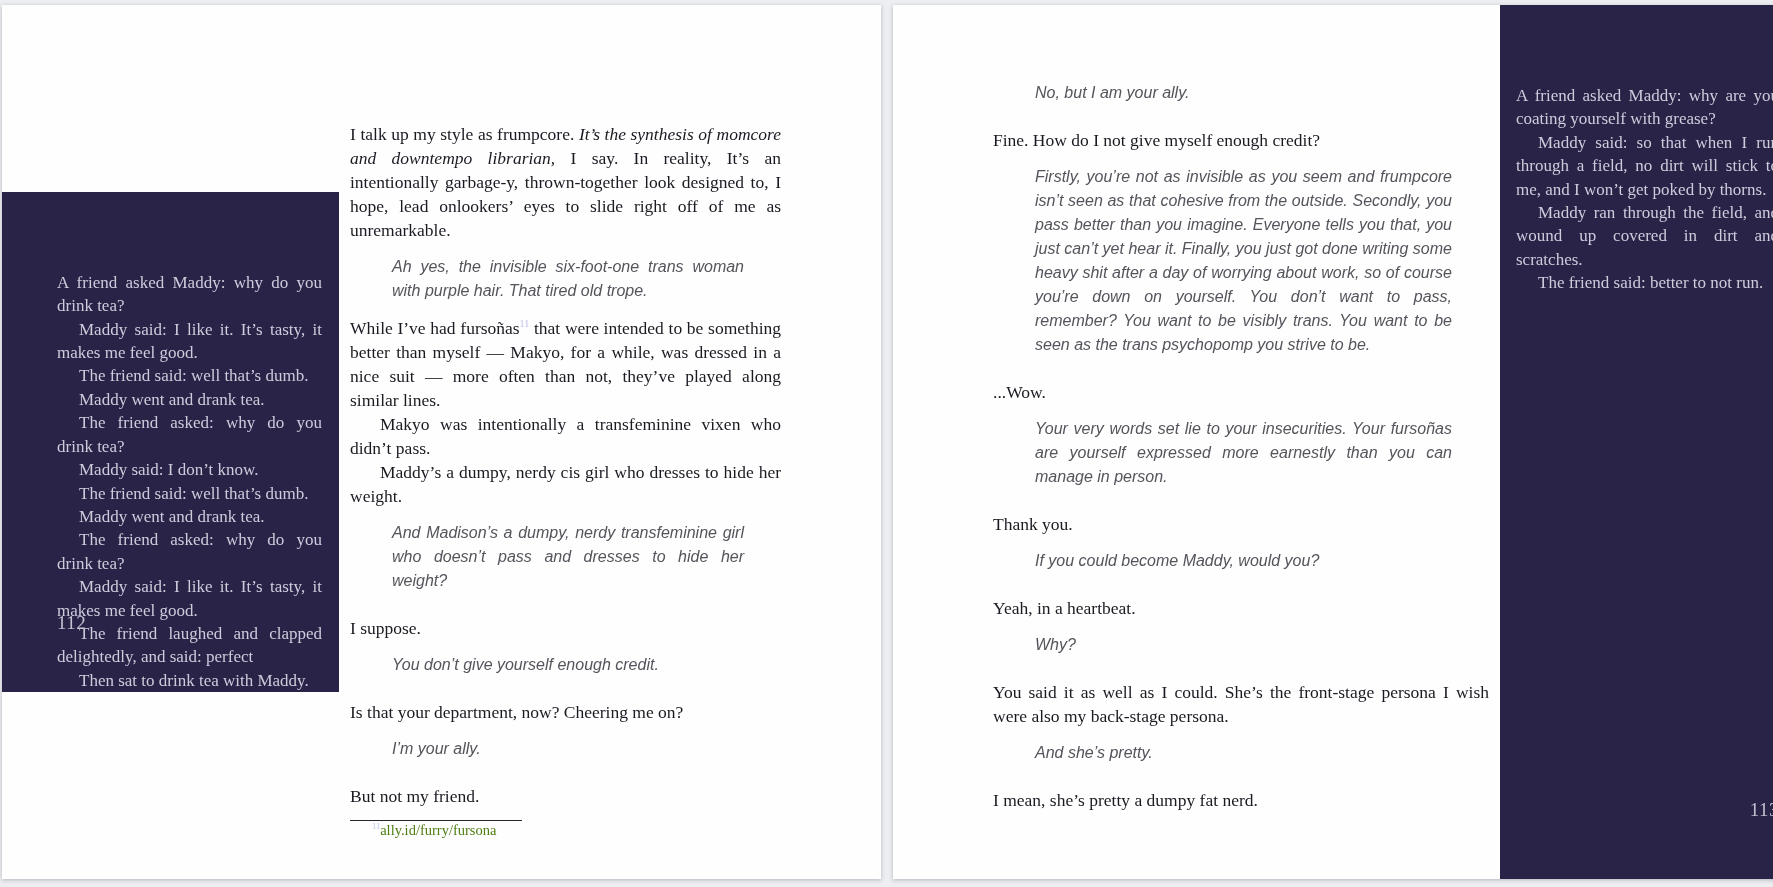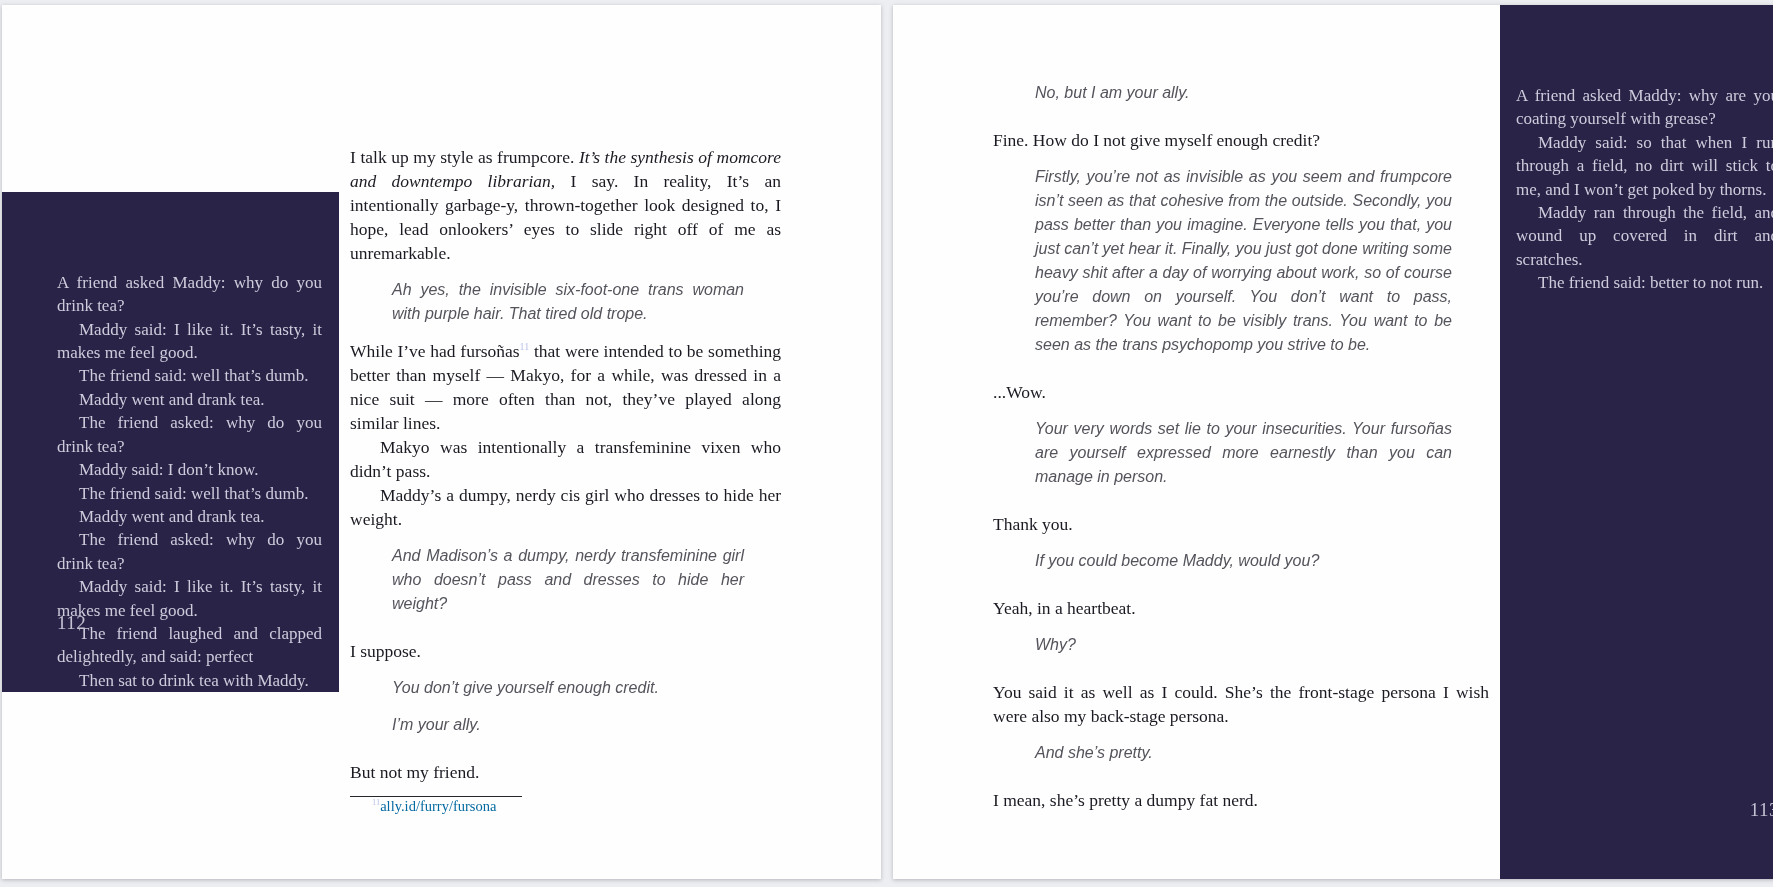--- a/index.html
+++ b/index.html
@@ -75,21 +75,21 @@
     border-top: 1.2px solid #26262e;
     margin-top: 12px;
   }
   .footnote {
     margin-top: 3px; padding-left: 22px;
     font-size: 14.5px; line-height: 18px;
     color: #1a1a22;
     text-align: left !important;
   }
   .footnote .fn-sup { font-size: 8.5px; }
-  .footnote a { color: #0369a1; text-decoration: none; }
+  .footnote a { color: #4d7c0f; text-decoration: none; }
 </style>
 </head>
 <body>
 
 <div class="spread">
 
   <div class="page page-left">
 
     <div class="sidebar sidebar-left">
       <p>A friend asked Maddy: why do you drink tea?</p>
@@ -115,20 +115,21 @@
       <p><span>While I’ve had fursoñas</span><sup class="fn-sup">11</sup><span> that were intended to be something better than myself — Makyo, for a while, was dressed in a nice suit — more often than not, they’ve played along similar lines.</span></p>
       <p class="indent">Makyo was intentionally a transfeminine vixen who didn’t pass.</p>
       <p class="indent">Maddy’s a dumpy, nerdy cis girl who dresses to hide her weight.</p>
 
       <p class="voice">And Madison’s a dumpy, nerdy transfeminine girl who doesn’t pass and dresses to hide her weight?</p>
 
       <p class="gap">I suppose.</p>
 
       <p class="voice">You don’t give yourself enough credit.</p>
 
+      <p class="gap">Is that your department, now? Cheering me on?</p>
 
       <p class="voice">I’m your ally.</p>
 
       <p class="gap">But not my friend.</p>
 
       <div class="footnote-rule"></div>
       <p class="footnote"><sup class="fn-sup">11</sup><a>ally.id/furry/fursona</a></p>
     </div>
   </div>
 

